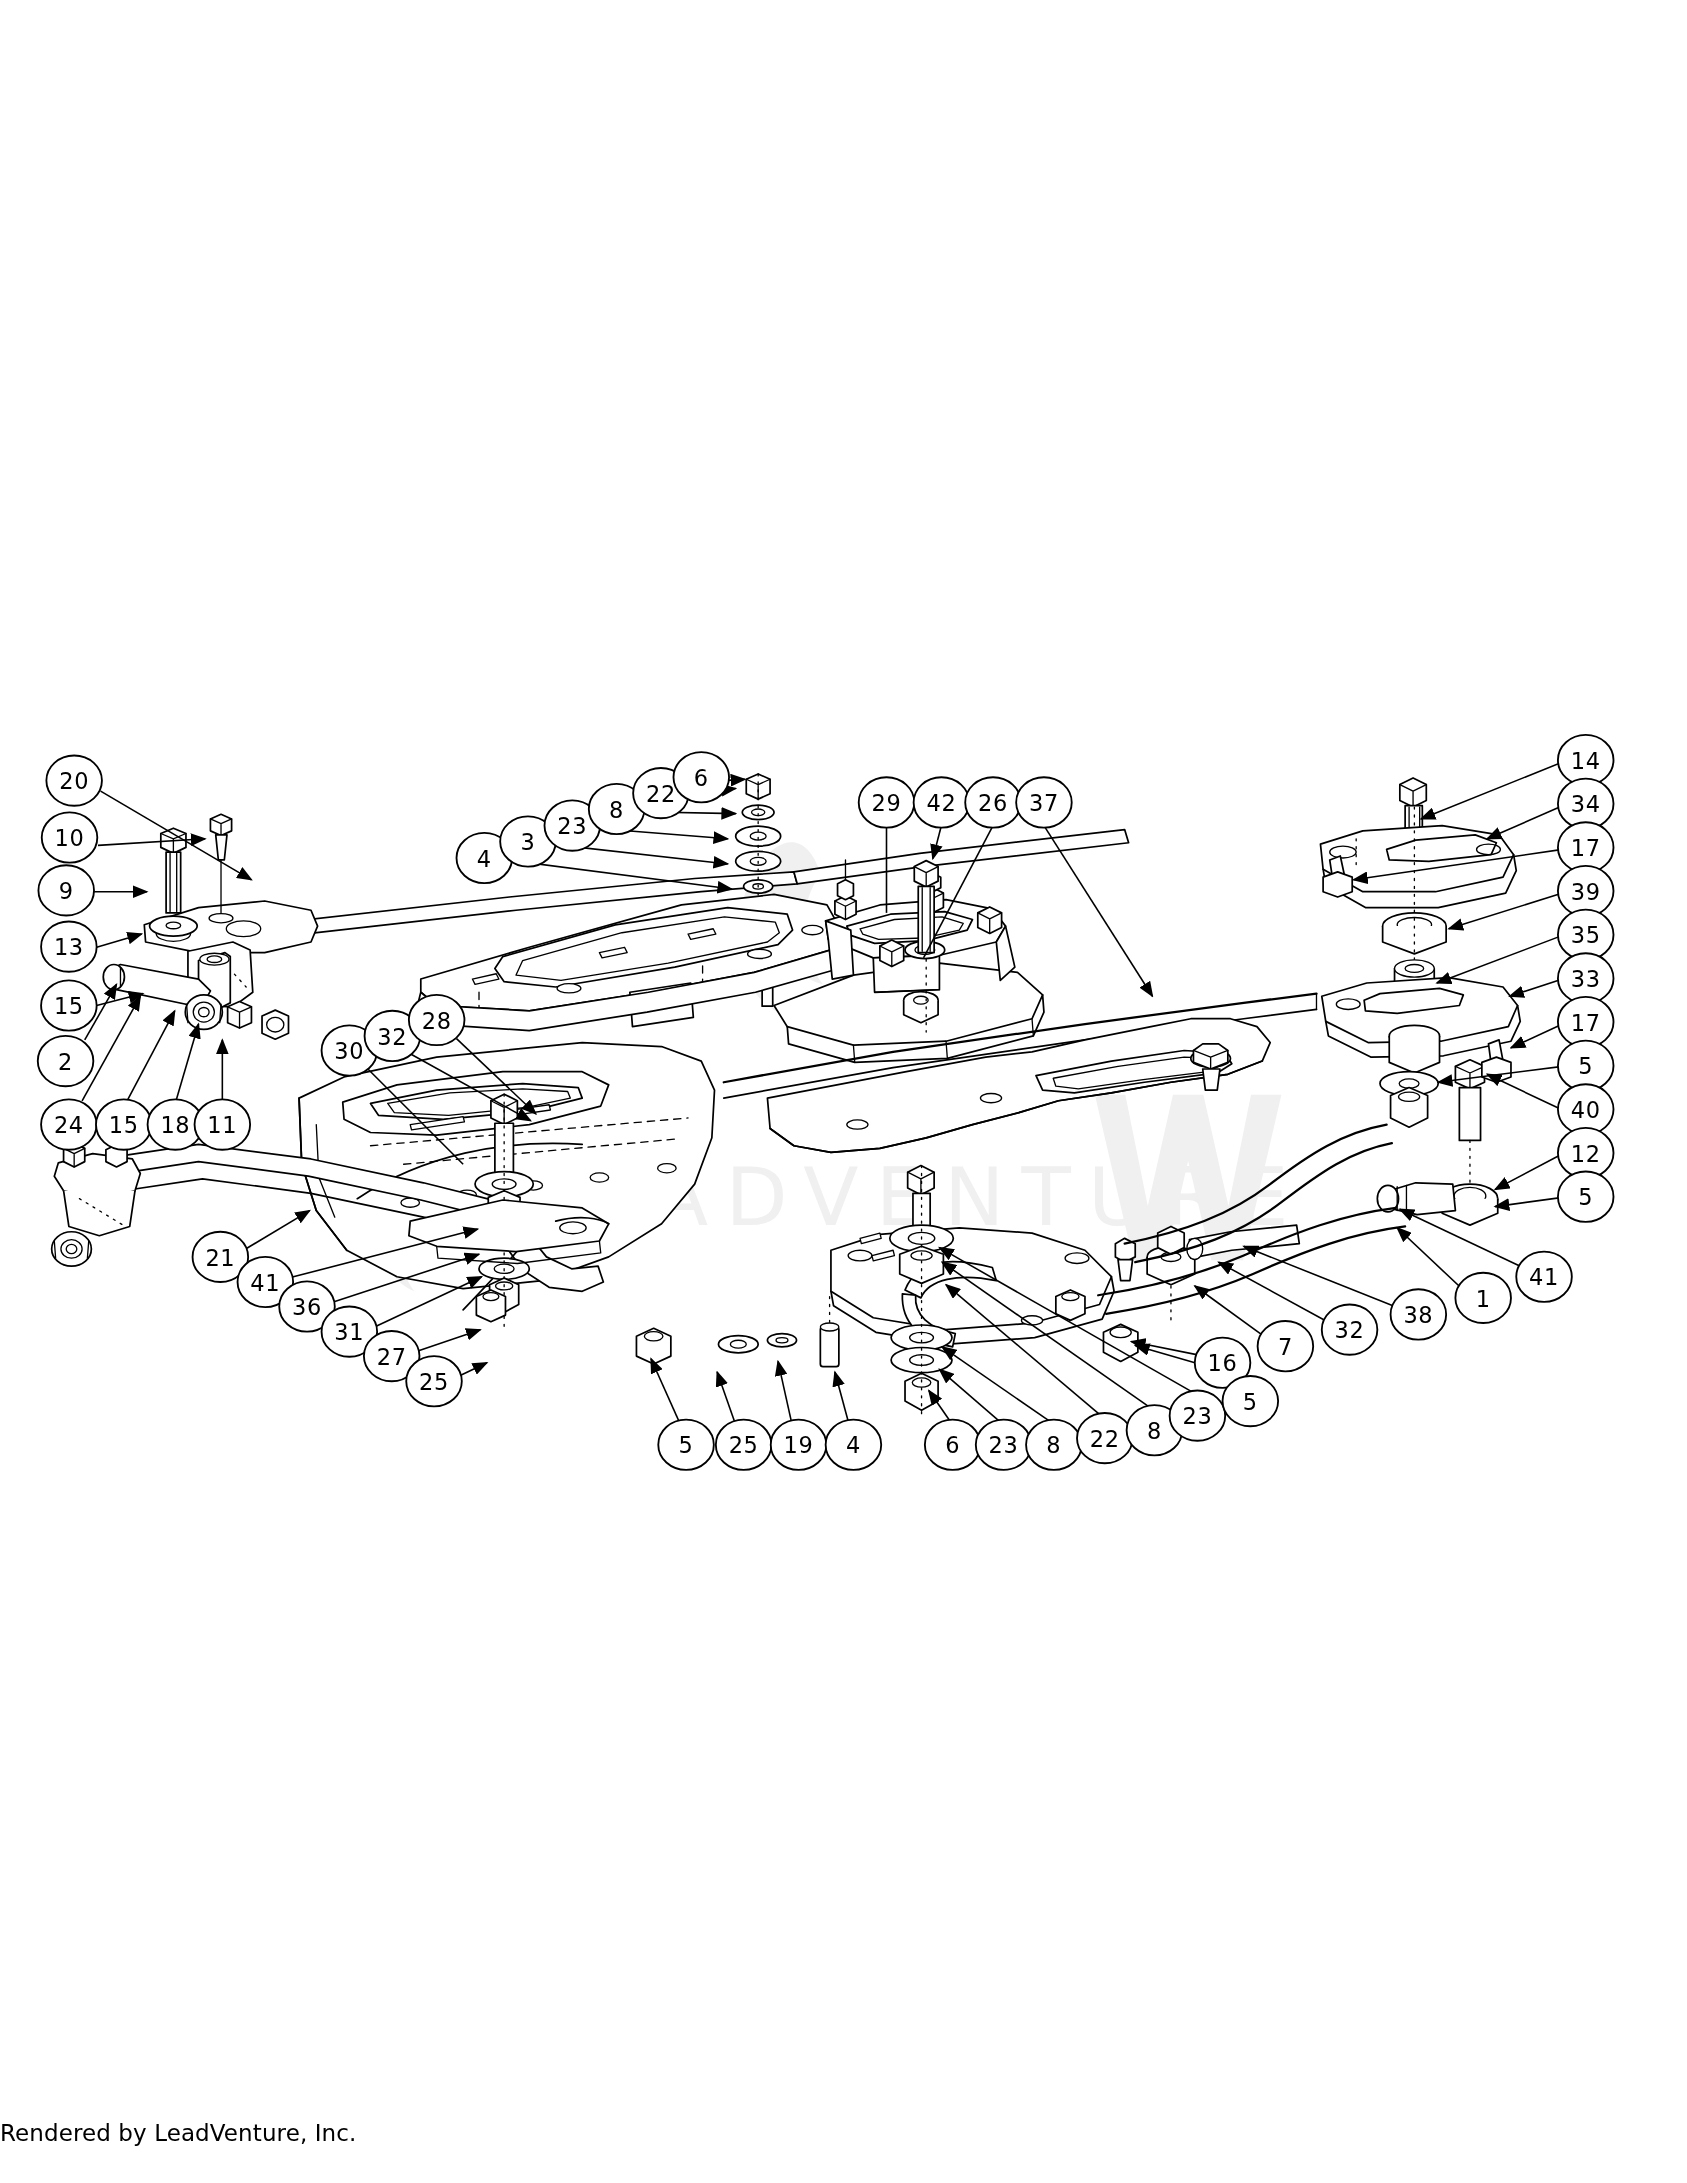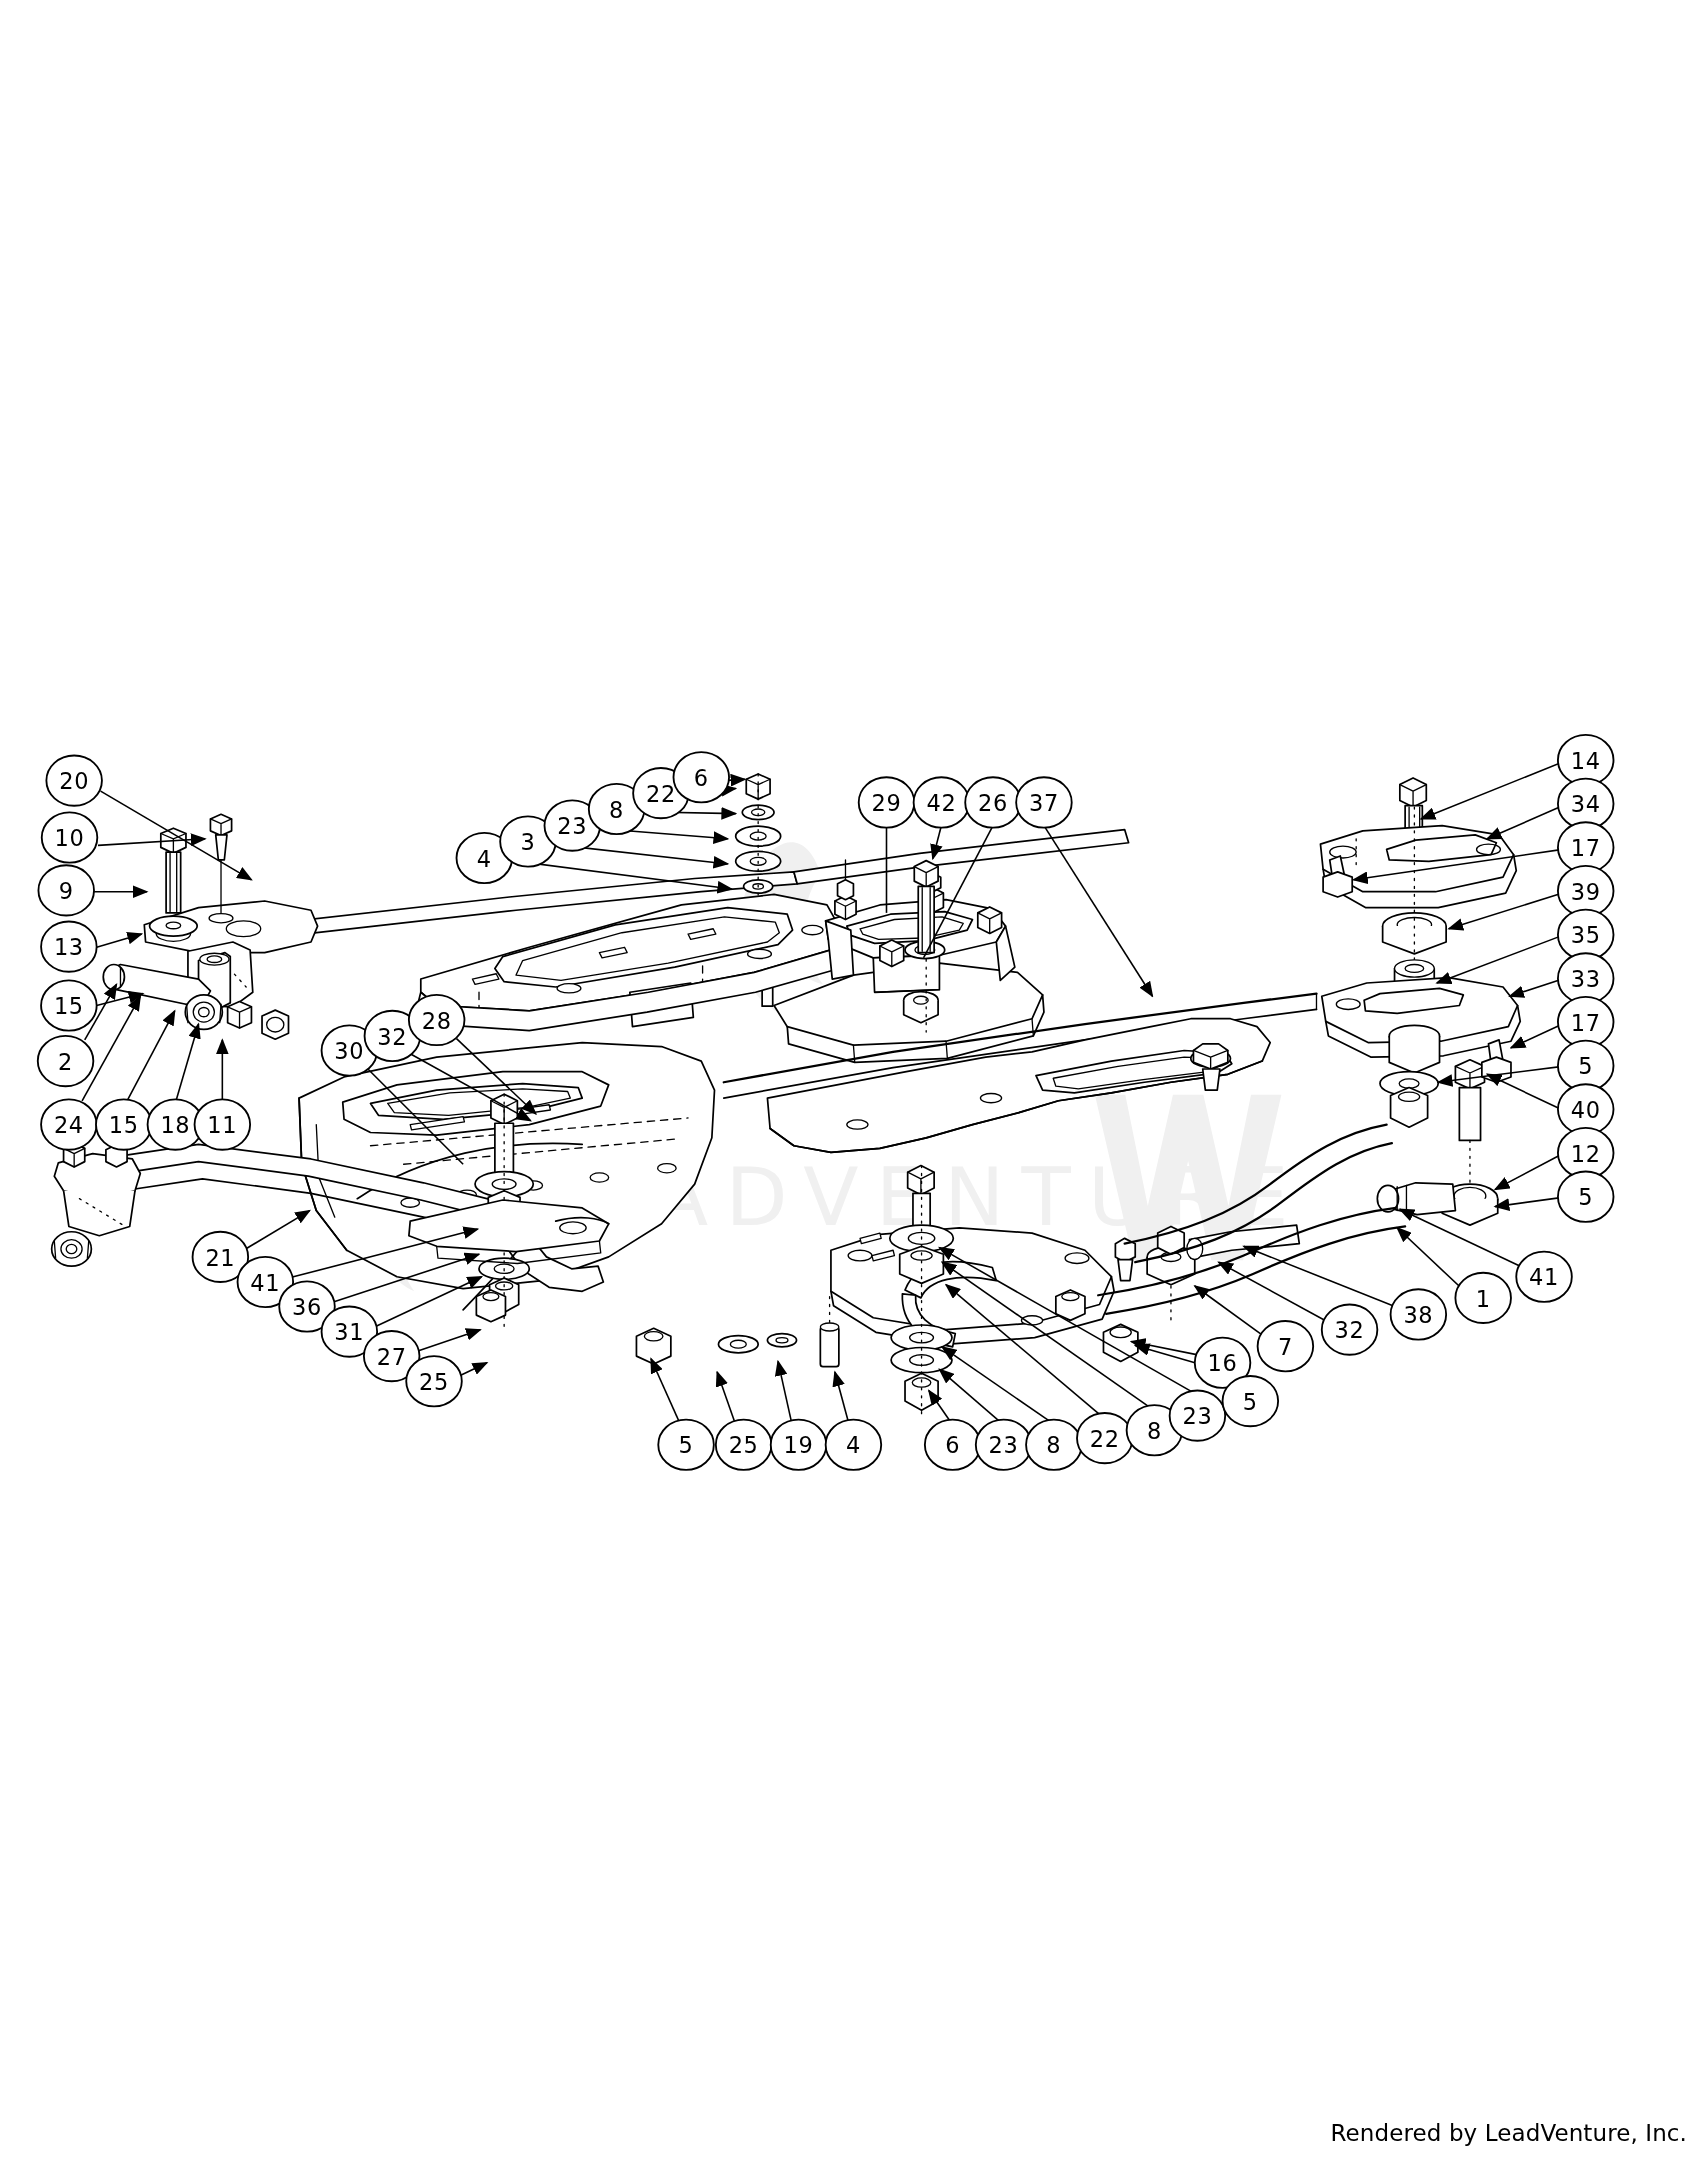--- a/index.html
+++ b/index.html
@@ -4,21 +4,21 @@
 <title>Parts Diagram</title>
 <style>
   html,body{margin:0;padding:0;background:#ffffff;}
   body{
     width:1687px;height:2183px;position:relative;overflow:hidden;
     font-family:"DejaVu Sans","Liberation Sans",sans-serif;
   }
   #stage{position:absolute;left:0;top:0;width:1687px;height:2183px;}
   svg#diagram{position:absolute;left:0;top:0;width:1687px;height:2183px;display:block;}
   .footer{
-    position:absolute;left:0;top:2120px;width:1687px;text-align:right;
+    position:absolute;left:0;top:2120px;width:1687px;text-align:left;
     font-family:"DejaVu Sans","Liberation Sans",sans-serif;
     font-size:23px;color:#000;letter-spacing:0.1px;
   }
   
   .ln{fill:none;stroke:#000;stroke-width:2.6;stroke-linecap:round;stroke-linejoin:round;}
   .ln-t{fill:none;stroke:#000;stroke-width:2.0;stroke-linecap:round;stroke-linejoin:round;}
   .ln-h{fill:none;stroke:#000;stroke-width:3.4;stroke-linecap:round;stroke-linejoin:round;}
   .fillw{fill:#ffffff;stroke:#000;stroke-width:2.6;stroke-linejoin:round;}
   .fillw-t{fill:#ffffff;stroke:#000;stroke-width:2.0;stroke-linejoin:round;}
   .dash{fill:none;stroke:#000;stroke-width:2.0;stroke-dasharray:11 9;stroke-linecap:round;}

